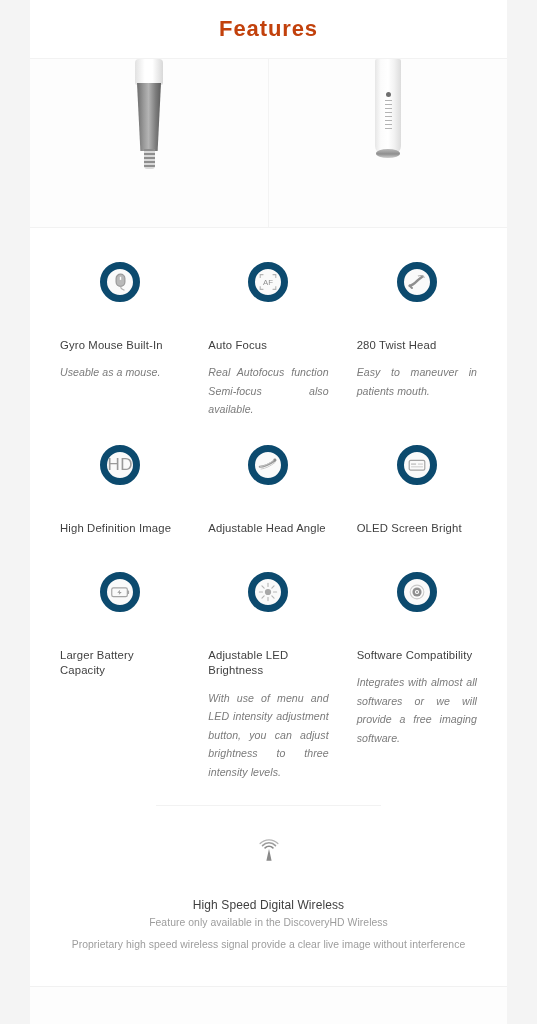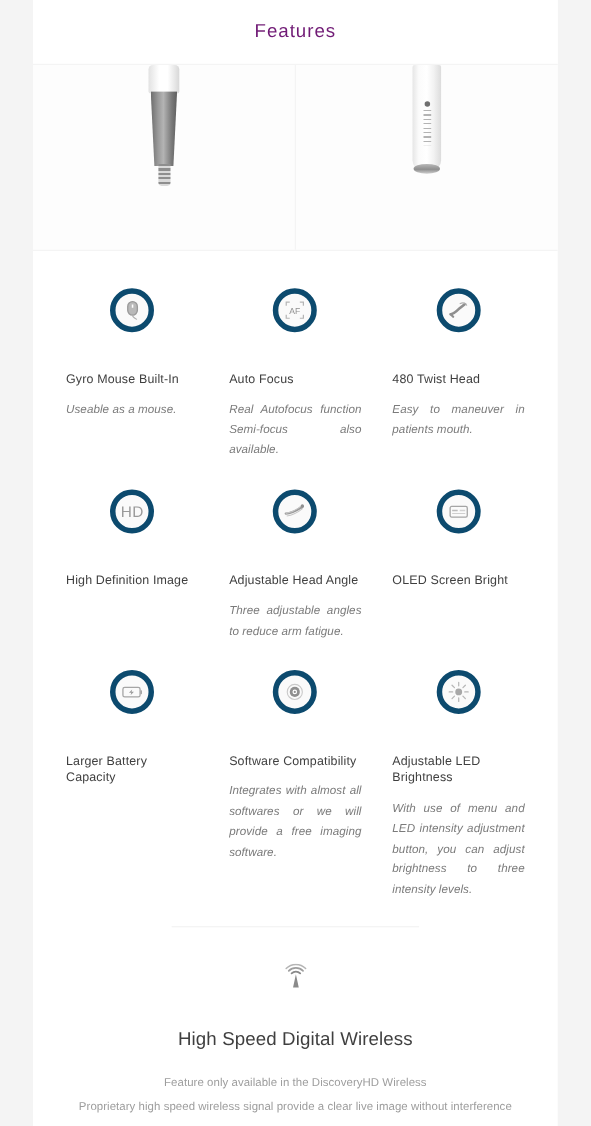--- a/index.html
+++ b/index.html
@@ -31,24 +31,24 @@
 
   
   .title-bar {
     height: 58px;
     display: flex;
     align-items: center;
     justify-content: center;
     background: #ffffff;
   }
   .title-text {
-    font-size: 17px;
-    color: #701a75;
+    font-size: 22px;
+    color: #c2410c;
     letter-spacing: 0.9px;
-    font-weight: 400;
+    font-weight: 700;
   }
 
   
   .hero {
     display: flex;
     height: 170px;
     background: #fcfcfc;
     border-top: 1px solid #f2f2f2;
     border-bottom: 1px solid #f2f2f2;
   }
@@ -145,29 +145,29 @@
   .fcell {
     flex: 1;
     padding: 12px 14px 10px 14px;
   }
 
   .icon-wrap {
     width: 40px;
     height: 40px;
     border-radius: 50%;
     background: #fafafa;
-    border: 5px solid #0c4a6e;
+    border: 7px solid #0c4a6e;
     display: flex;
     align-items: center;
     justify-content: center;
     margin: 0 auto 22px auto;
   }
   .icon-wrap svg { display: block; }
   .icon-hd {
-    font-size: 14px;
+    font-size: 17px;
     color: #9a9a9a;
     letter-spacing: 0.3px;
     font-weight: 400;
   }
 
   .fhead {
     font-size: 11.3px;
     color: #3f3f3f;
     margin-bottom: 10px;
     line-height: 1.35;
@@ -194,23 +194,23 @@
   .wireless {
     padding: 26px 20px 30px 20px;
     text-align: center;
   }
   .wireless .icon-wrap {
     border: none;
     background: transparent;
     margin-bottom: 26px;
   }
   .wtitle {
-    font-size: 17px;
+    font-size: 12px;
     color: #3f3f3f;
-    margin-bottom: 19px;
+    margin-bottom: 0;
     letter-spacing: 0.1px;
   }
   .wline {
     font-size: 10.4px;
     color: #9d9d9d;
     line-height: 2.1;
     letter-spacing: 0.05px;
   }
 
   
@@ -285,21 +285,21 @@
         </div>
 
         <div class="fcell">
           <div class="icon-wrap">
             <svg width="22" height="22" viewBox="0 0 24 24">
               <path d="M4 16 C7 16 10 13 13 10 L18 6" stroke="#8f8f8f" stroke-width="2.6" fill="none" stroke-linecap="round"></path>
               <path d="M13 5.5 C16.5 4 19.5 5 20 7.5" stroke="#b0b0b0" stroke-width="1.1" fill="none"></path>
               <path d="M4 16 L6.5 18.5" stroke="#8f8f8f" stroke-width="2.2" stroke-linecap="round"></path>
             </svg>
           </div>
-          <div class="fhead">480 Twist Head</div>
+          <div class="fhead">280 Twist Head</div>
           <div class="fdesc">Easy to maneuver in patients mouth.</div>
         </div>
       </div>
 
       <div class="frow">
         <div class="fcell">
           <div class="icon-wrap">
             <span class="icon-hd">HD</span>
           </div>
           <div class="fhead">High Definition Image</div>
@@ -308,21 +308,20 @@
         <div class="fcell">
           <div class="icon-wrap">
             <svg width="22" height="22" viewBox="0 0 24 24">
               <path d="M3 14 C8 14 14 11 20 7" stroke="#9a9a9a" stroke-width="2.2" fill="none" stroke-linecap="round"></path>
               <path d="M3 14 C8 13 14 10.5 19 6" stroke="#c6c6c6" stroke-width="1" fill="none"></path>
               <path d="M4 16.5 C9 16 15 13 20 9" stroke="#c6c6c6" stroke-width="1" fill="none"></path>
               <circle cx="19.5" cy="6.5" r="1.6" fill="#8f8f8f"></circle>
             </svg>
           </div>
           <div class="fhead">Adjustable Head Angle</div>
-          <div class="fdesc">Three adjustable angles to reduce arm fatigue.</div>
         </div>
 
         <div class="fcell">
           <div class="icon-wrap">
             <svg width="22" height="22" viewBox="0 0 24 24">
               <rect x="3.5" y="7" width="17" height="10.5" rx="1.5" stroke="#a5a5a5" stroke-width="1.3" fill="none"></rect>
               <line x1="5.5" y1="11" x2="11" y2="11" stroke="#bcbcbc" stroke-width="1.4"></line>
               <line x1="13" y1="11" x2="18.5" y2="11" stroke="#d2d2d2" stroke-width="1.4"></line>
               <line x1="5.5" y1="14" x2="18.5" y2="14" stroke="#cfcfcf" stroke-width="1.2"></line>
             </svg>
@@ -334,33 +333,20 @@
       <div class="frow">
         <div class="fcell">
           <div class="icon-wrap">
             <svg width="22" height="22" viewBox="0 0 24 24">
               <rect x="3" y="7.5" width="17" height="9.5" rx="1.8" stroke="#a5a5a5" stroke-width="1.3" fill="none"></rect>
               <rect x="20.3" y="10.3" width="1.6" height="4" rx="0.6" fill="#a5a5a5"></rect>
               <path d="M12.2 9.5 L9 12.8 H11.3 L10.6 15.3 L13.9 11.9 H11.6 Z" fill="#9a9a9a"></path>
             </svg>
           </div>
           <div class="fhead">Larger Battery Capacity</div>
-        </div>
-
-        <div class="fcell">
-          <div class="icon-wrap">
-            <svg width="22" height="22" viewBox="0 0 24 24">
-              <circle cx="12" cy="12" r="7.5" fill="none" stroke="#c9c9c9" stroke-width="1.1"></circle>
-              <circle cx="12" cy="12" r="5" fill="#8f8f8f"></circle>
-              <circle cx="12" cy="12" r="2.3" fill="#ffffff"></circle>
-              <circle cx="12" cy="12" r="1.1" fill="#8f8f8f"></circle>
-            </svg>
-          </div>
-          <div class="fhead">Software Compatibility</div>
-          <div class="fdesc">Integrates with almost all softwares or we will provide a free imaging software.</div>
         </div>
 
         <div class="fcell">
           <div class="icon-wrap">
             <svg width="22" height="22" viewBox="0 0 24 24">
               <circle cx="12" cy="12" r="3.4" fill="#a8a8a8"></circle>
               <g stroke="#b5b5b5" stroke-width="1.2" stroke-linecap="round">
                 <line x1="12" y1="2.6" x2="12" y2="6"></line>
                 <line x1="12" y1="18" x2="12" y2="21.4"></line>
                 <line x1="2.6" y1="12" x2="6" y2="12"></line>
@@ -368,20 +354,33 @@
                 <line x1="5.4" y1="5.4" x2="7.8" y2="7.8"></line>
                 <line x1="16.2" y1="16.2" x2="18.6" y2="18.6"></line>
                 <line x1="5.4" y1="18.6" x2="7.8" y2="16.2"></line>
                 <line x1="16.2" y1="7.8" x2="18.6" y2="5.4"></line>
               </g>
             </svg>
           </div>
           <div class="fhead">Adjustable LED Brightness</div>
           <div class="fdesc">With use of menu and LED intensity adjustment button, you can adjust brightness to three intensity levels.</div>
         </div>
+
+        <div class="fcell">
+          <div class="icon-wrap">
+            <svg width="22" height="22" viewBox="0 0 24 24">
+              <circle cx="12" cy="12" r="7.5" fill="none" stroke="#c9c9c9" stroke-width="1.1"></circle>
+              <circle cx="12" cy="12" r="5" fill="#8f8f8f"></circle>
+              <circle cx="12" cy="12" r="2.3" fill="#ffffff"></circle>
+              <circle cx="12" cy="12" r="1.1" fill="#8f8f8f"></circle>
+            </svg>
+          </div>
+          <div class="fhead">Software Compatibility</div>
+          <div class="fdesc">Integrates with almost all softwares or we will provide a free imaging software.</div>
+        </div>
       </div>
     </div>
 
     <div class="divider-short"></div>
     <div class="wireless">
       <div class="icon-wrap">
         <svg width="26" height="26" viewBox="0 0 24 24">
           <path d="M12 9 L9.6 20 H14.4 Z" fill="#8a8a8a"></path>
           <path d="M8.4 8.2 A5 5 0 0 1 15.6 8.2" stroke="#8a8a8a" stroke-width="1.5" fill="none" stroke-linecap="round"></path>
           <path d="M6 6.1 A8.3 8.3 0 0 1 18 6.1" stroke="#9e9e9e" stroke-width="1.4" fill="none" stroke-linecap="round"></path>

